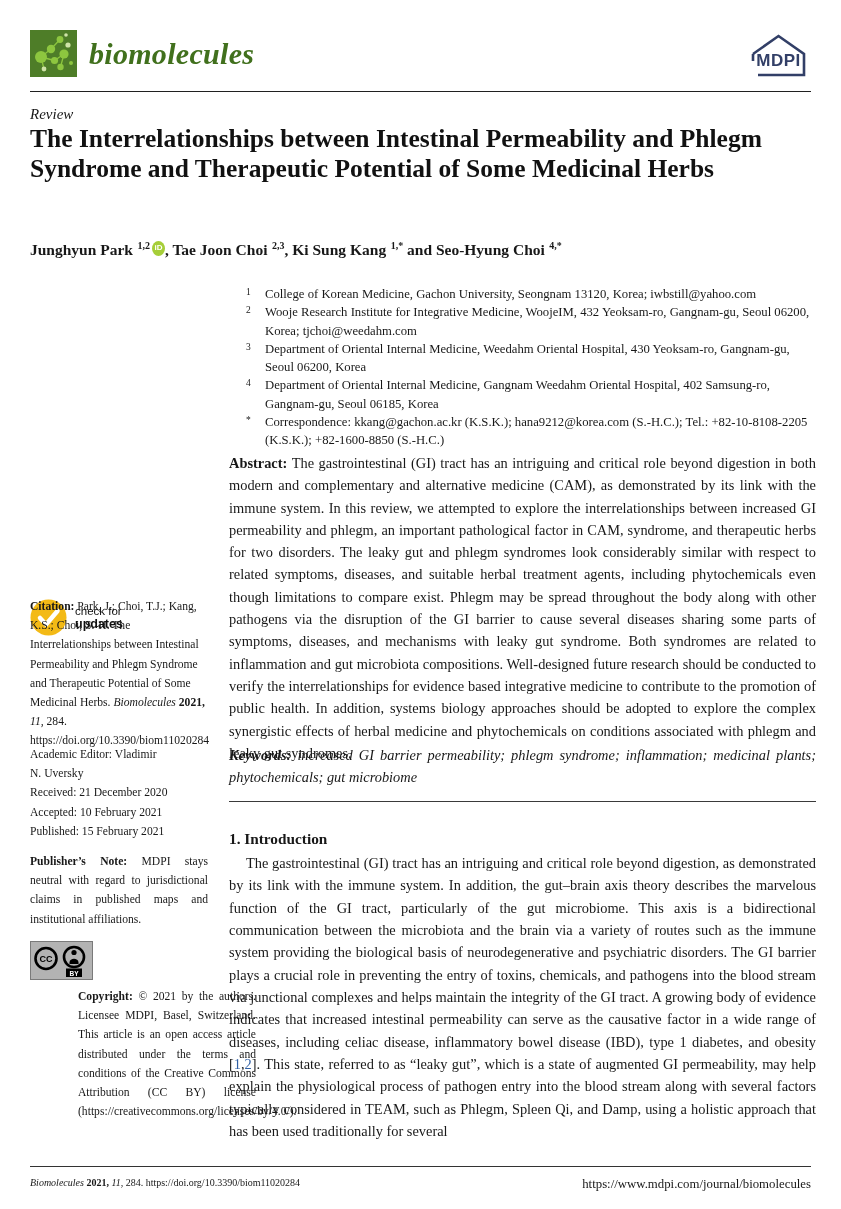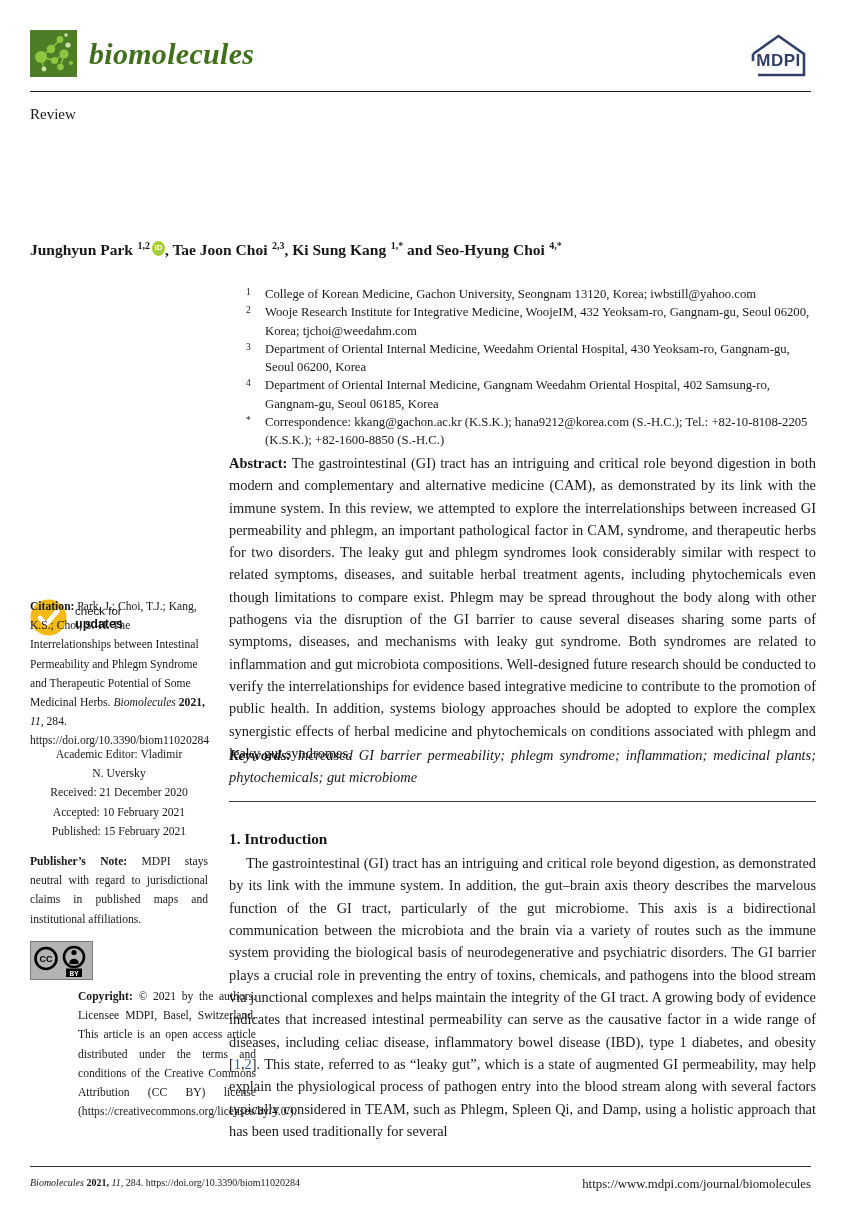--- a/index.html
+++ b/index.html
@@ -8,21 +8,21 @@
   .b{font-weight:bold;} .i{font-style:italic;} .justify{text-align:justify;}
 
   
   .logo-wrap{position:absolute;left:30px;top:30px;display:flex;align-items:center;gap:12px;}
   .journal-name{font-size:30px;font-weight:bold;font-style:italic;color:var(--journal-green);letter-spacing:.3px;}
   .mdpi-logo{position:absolute;left:745px;top:30px;}
   .rule{position:absolute;height:0;}
   .header-rule{left:30px;top:91px;width:781px;border-top:1.5px solid #202020;}
 
   
-  .article-type{position:absolute;left:30px;top:106px;font-size:15px;}
+  .article-type{position:absolute;left:30px;top:106px;font-size:15px;font-style:italic;}
   .title{position:absolute;left:30px;top:124px;width:756px;margin:0;font-size:25.5px;line-height:29.5px;font-weight:bold;color:#111;}
   .authors{position:absolute;left:30px;top:236px;font-size:15.5px;font-weight:bold;line-height:20px;}
   .authors sup{font-size:10px;margin-left:2px;}
   .orcid{display:inline-block;width:13px;height:15px;border-radius:50%;background:var(--orcid-green);
          color:#fff;font-size:8px;font-weight:bold;text-align:center;line-height:13px;
          font-family:"Liberation Sans",sans-serif;position:relative;top:-5px;margin-left:2px;cursor:pointer;}
 
   .affiliations{position:absolute;left:246px;top:285px;width:574px;font-size:12.7px;line-height:18.3px;}
   .affil-item{position:relative;padding-left:19px;}
   .affil-marker{position:absolute;left:0;top:-2px;font-size:9.5px;}
@@ -33,21 +33,21 @@
   .section-heading{position:absolute;left:229px;top:830px;margin:0;font-size:15.3px;font-weight:bold;}
   .body-para{position:absolute;left:229px;top:852px;width:587px;margin:0;font-size:14.4px;line-height:22.35px;text-indent:17px;}
   .ref{color:var(--link-blue);cursor:pointer;}
 
   
   .badge{position:absolute;left:30px;top:555px;display:flex;align-items:center;gap:8px;cursor:pointer;margin-top:44px;}
   .badge-text{font-family:"Liberation Sans",sans-serif;font-size:11.5px;line-height:13px;color:#111;}
   .badge-text .b{font-size:12.5px;}
   .side{position:absolute;left:30px;width:178px;font-size:11.6px;line-height:19.2px;}
   .citation{top:597px;}
-  .editor{top:745px;text-align:center;}
+  .editor{top:745px;}
   .note{top:852px;}
   .cc-badge{position:absolute;left:30px;top:941px;cursor:pointer;}
   .copyright{top:987px;margin-left:48px;}
   .doi-link{cursor:pointer;}
 
   
   .footer-rule{left:30px;top:1166px;width:781px;border-top:1.1px solid #333;}
   .footer-left{position:absolute;left:30px;top:1177px;font-size:10px;}
   .footer-right{position:absolute;right:30px;top:1177px;font-size:12.8px;cursor:pointer;}
 </style>
@@ -87,20 +87,21 @@
 
   <svg class="mdpi-logo" width="67" height="52" viewBox="0 0 67 52">
     <path d="M8,24 L33.5,6 L59,24 L59,45 L13,45" fill="none" stroke="var(--mdpi-navy)" stroke-width="2.6"></path>
     <path d="M8,24 L8,31" fill="none" stroke="var(--mdpi-navy)" stroke-width="2.6"></path>
     <text x="33.5" y="36" text-anchor="middle" font-family="Liberation Sans, sans-serif" font-size="17" font-weight="bold" fill="var(--mdpi-navy)" letter-spacing="0.5">MDPI</text>
   </svg>
 
   <div class="rule header-rule"></div>
 
   <div class="article-type">Review</div>
+  <h1 class="title">The Interrelationships between Intestinal Permeability and Phlegm Syndrome and Therapeutic Potential of Some Medicinal Herbs</h1>
   <div class="authors" id="authors-line"><span class="author"><span>Junghyun Park</span><sup> 1,2</sup><span class="orcid">iD</span></span><span>, </span><span class="author"><span>Tae Joon Choi</span><sup> 2,3</sup></span><span>, </span><span class="author"><span>Ki Sung Kang</span><sup> 1,*</sup></span><span> and </span><span class="author"><span>Seo-Hyung Choi</span><sup> 4,*</sup></span></div>
   <div class="affiliations" id="affiliations">
       <div class="affil-item"><span class="affil-marker">1</span><span>College of Korean Medicine, Gachon University, Seongnam 13120, Korea; iwbstill@yahoo.com</span></div>
       <div class="affil-item"><span class="affil-marker">2</span><span>Wooje Research Institute for Integrative Medicine, WoojeIM, 432 Yeoksam-ro, Gangnam-gu, Seoul 06200, Korea; tjchoi@weedahm.com</span></div>
       <div class="affil-item"><span class="affil-marker">3</span><span>Department of Oriental Internal Medicine, Weedahm Oriental Hospital, 430 Yeoksam-ro, Gangnam-gu, Seoul 06200, Korea</span></div>
       <div class="affil-item"><span class="affil-marker">4</span><span>Department of Oriental Internal Medicine, Gangnam Weedahm Oriental Hospital, 402 Samsung-ro, Gangnam-gu, Seoul 06185, Korea</span></div>
       <div class="affil-item"><span class="affil-marker">*</span><span>Correspondence: kkang@gachon.ac.kr (K.S.K.); hana9212@korea.com (S.-H.C.); Tel.: +82-10-8108-2205 (K.S.K.); +82-1600-8850 (S.-H.C.)</span></div>
     </div>
 
   <div class="abstract justify">

